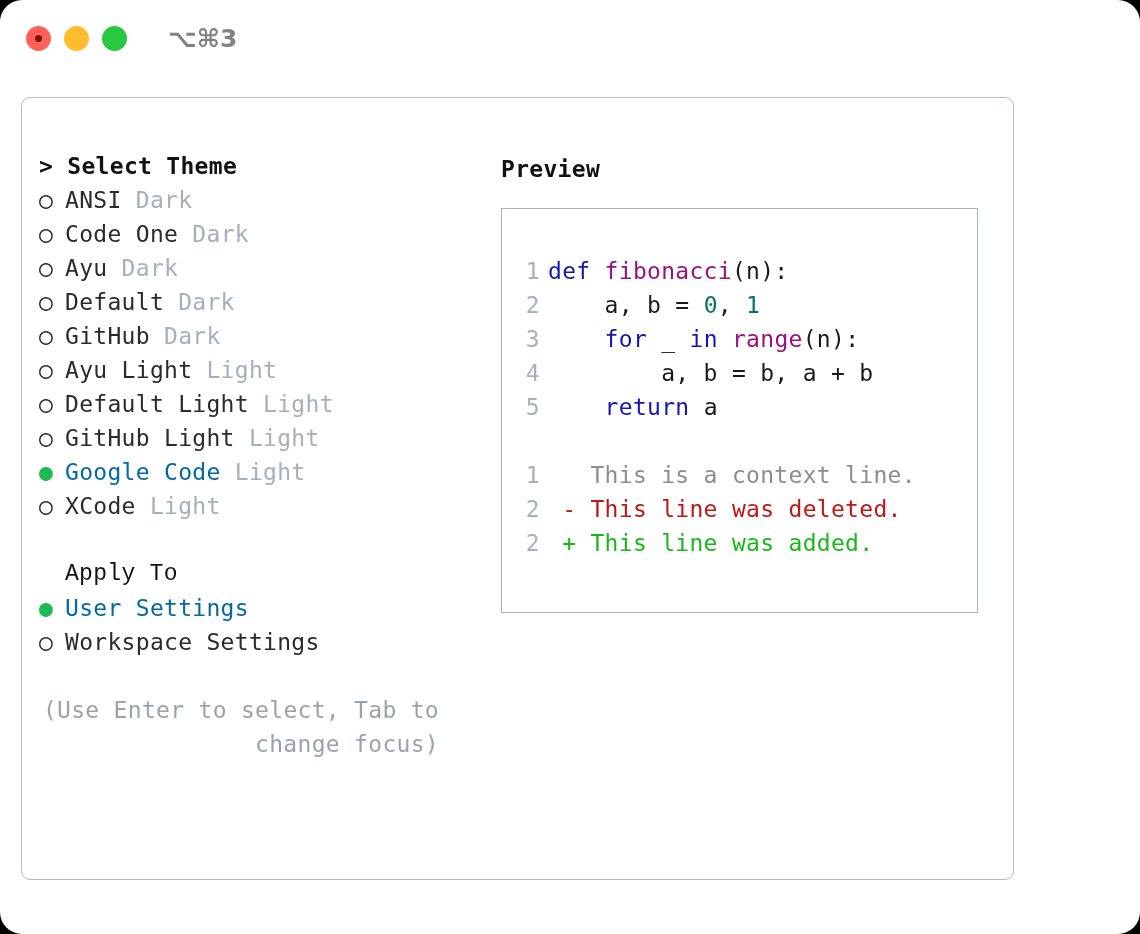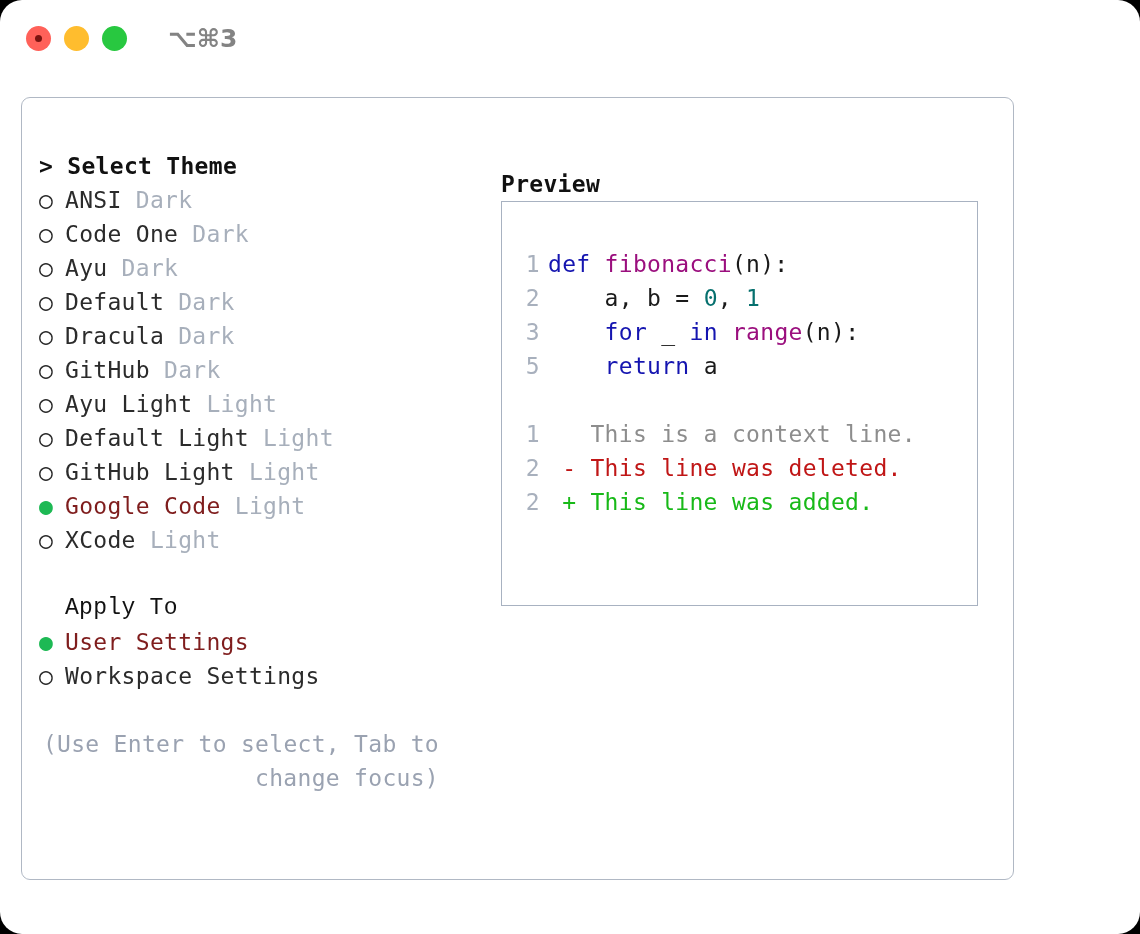--- a/index.html
+++ b/index.html
@@ -90,21 +90,21 @@
 
   .left-col {
     position: absolute;
     left: 17px;
     top: 51px;
     width: 460px;
   }
   .right-col {
     position: absolute;
     left: 479px;
-    top: 69px;
+    top: 54px;
     width: 500px;
   }
 
   
   .section-head {
     font-size: 23px;
     font-weight: bold;
     color: #111111;
     line-height: 34px;
     white-space: pre;
@@ -117,21 +117,21 @@
     color: #2b2b2b;
     letter-spacing: 0.3px;
     display: block;
   }
   .marker {
     display: inline-block;
     width: 26px;
     color: #2b2b2b;
   }
   .marker.sel { color: #1db954; }
-  .row.selected .label { color: #7f1d1d; }
+  .row.selected .label { color: #0369a1; }
   .label { color: #2b2b2b; }
   .suffix { color: #a7afbb; }
 
   .spacer { height: 34px; }
 
   .subhead {
     font-size: 23px;
     line-height: 34px;
     white-space: pre;
     color: #111111;
@@ -152,20 +152,21 @@
 
   
   .preview-head {
     font-size: 23px;
     font-weight: bold;
     color: #111111;
     line-height: 34px;
     letter-spacing: 0.3px;
   }
   .preview-box {
+    margin-top: 22px;
     width: 477px;
     height: 405px;
     border: 1.5px solid #a8b2c1;
     box-sizing: border-box;
     background: #ffffff;
     padding: 45px 0 0 16px;
   }
   .code-line {
     font-size: 23px;
     line-height: 34px;
@@ -207,21 +208,20 @@
 
     <div class="left-col">
 
       <div class="section-head">&gt; Select Theme</div>
 
       <div id="theme-list">
           <div class="row"><span class="marker">○</span><span class="label">ANSI</span><span class="suffix"> Dark</span></div>
           <div class="row"><span class="marker">○</span><span class="label">Code One</span><span class="suffix"> Dark</span></div>
           <div class="row"><span class="marker">○</span><span class="label">Ayu</span><span class="suffix"> Dark</span></div>
           <div class="row"><span class="marker">○</span><span class="label">Default</span><span class="suffix"> Dark</span></div>
-          <div class="row"><span class="marker">○</span><span class="label">Dracula</span><span class="suffix"> Dark</span></div>
           <div class="row"><span class="marker">○</span><span class="label">GitHub</span><span class="suffix"> Dark</span></div>
           <div class="row"><span class="marker">○</span><span class="label">Ayu Light</span><span class="suffix"> Light</span></div>
           <div class="row"><span class="marker">○</span><span class="label">Default Light</span><span class="suffix"> Light</span></div>
           <div class="row"><span class="marker">○</span><span class="label">GitHub Light</span><span class="suffix"> Light</span></div>
           <div class="row selected"><span class="marker sel">●</span><span class="label">Google Code</span><span class="suffix"> Light</span></div>
           <div class="row"><span class="marker">○</span><span class="label">XCode</span><span class="suffix"> Light</span></div>
         </div>
 
       <div class="spacer"></div>
 
@@ -235,20 +235,21 @@
       <div class="hint">(Use Enter to select, Tab to change focus)</div>
     </div>
 
     <div class="right-col">
       <div class="preview-head">Preview</div>
       <div class="preview-box">
         <div id="code-block">
             <div class="code-line"><span class="ln">1</span><span class="kw">def </span><span class="fn">fibonacci</span><span class="txt">(n):</span></div>
             <div class="code-line"><span class="ln">2</span><span class="txt">    a, b = </span><span class="num">0</span><span class="txt">, </span><span class="num">1</span></div>
             <div class="code-line"><span class="ln">3</span><span class="txt">    </span><span class="kw">for</span><span class="txt"> _ </span><span class="kw">in</span><span class="txt"> </span><span class="fn">range</span><span class="txt">(n):</span></div>
+            <div class="code-line"><span class="ln">4</span><span class="txt">        a, b = b, a + b</span></div>
             <div class="code-line"><span class="ln">5</span><span class="txt">    </span><span class="kw">return</span><span class="txt"> a</span></div>
           </div>
         <div class="diff-gap"></div>
         <div id="diff-block">
             <div class="code-line"><span class="ln">1</span><span class="ctx">   This is a context line.</span></div>
             <div class="code-line"><span class="ln">2</span><span class="del"> - This line was deleted.</span></div>
             <div class="code-line"><span class="ln">2</span><span class="add"> + This line was added.</span></div>
           </div>
       </div>
     </div>

